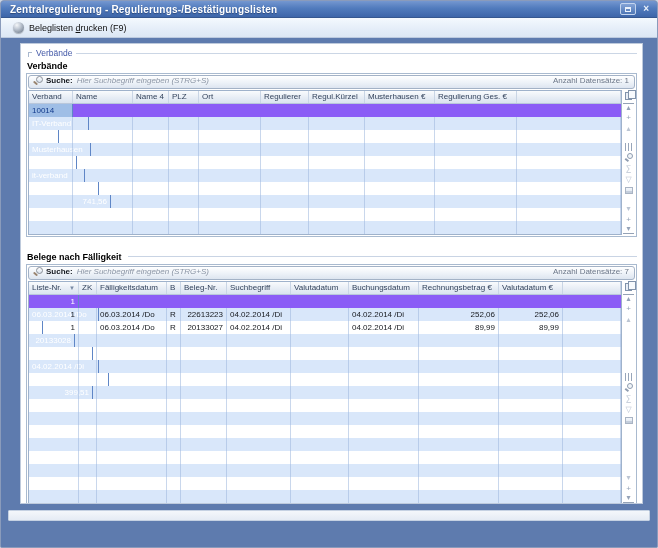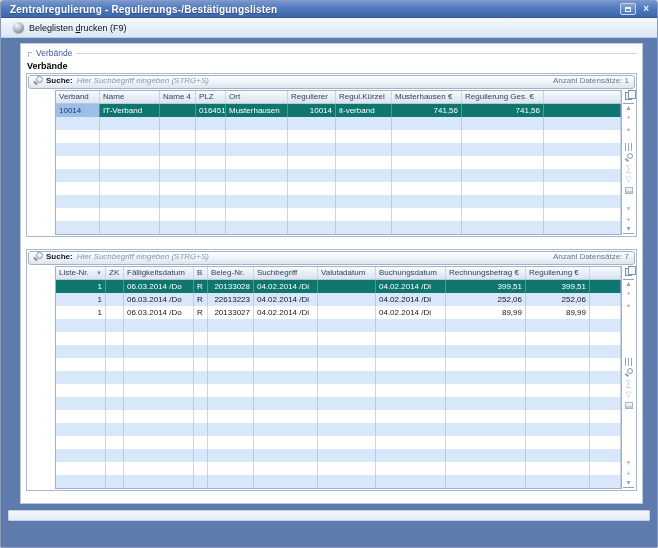--- a/index.html
+++ b/index.html
@@ -87,31 +87,31 @@
   .mag-icon::before{ content:""; position:absolute; left:3px; top:0; width:5px; height:5px;
     border:1px solid #8A8F98; border-radius:50%; background:linear-gradient(#fff,#D8E2EE); }
   .mag-icon::after{ content:""; position:absolute; left:0px; top:6px; width:5px; height:2px;
     background:#99846F; transform:rotate(38deg); border-radius:1px;}
   .search-label{ font-size:8px; font-weight:bold; color:#14181f; margin-right:4px; }
   .search-input{ flex:1; border:none; outline:none; background:transparent; font-size:8px;
     font-family:"Liberation Sans",sans-serif; color:#333; padding:0; min-width:0;}
   .search-input::placeholder{ color:#8C96A6; font-style:italic; }
   .search-count{ font-size:8px; color:#6B7688; margin-left:8px; white-space:nowrap; }
 
-  .grid-area{ display:flex;margin-left:27px; }
+  .grid-area{ display:flex; }
   .gtable{ border:1px solid #9FB2CB; border-right:1px solid #9FB2CB; background:#fff; overflow:hidden; flex:1;}
   .hrow{ display:flex; height:13px;
     background:linear-gradient(180deg,#F9FBFD 0%,#E7EDF5 55%,#DAE3F0 100%);
     border-bottom:1px solid #B9C7DB; font-size:8px; color:#33435C; }
   .hcell{ padding:0 3px; line-height:12px; border-right:1px solid #C9D5E5;
     white-space:nowrap; overflow:hidden; flex:none; display:flex; align-items:center; gap:2px;}
   .hcell .sort{ font-size:6px; color:#7A8BA5; margin-left:auto; }
   .drow{ display:flex; height:13px; font-size:8px; color:#15181d; }
   .drow.alt{ background:#D9E7FA; }
-  .drow.sel{ background:#0f766e; color:#FFFFFF; }
+  .drow.sel{ background:#8b5cf6; color:#FFFFFF;flex-direction:column; }
   .dcell{ padding:0 3px; line-height:13px; border-right:1px solid rgba(156,182,220,.55);
     white-space:nowrap; overflow:hidden; flex:none; }
   .drow.sel .dcell{ border-right-color:#5F86C6; }
   .dcell.focus{ background:#9FBEE6; color:#123A8C; }
   .al-r{ text-align:right; }
   .fill{ flex:1 !important; }
 
   
   .strip{ width:13px; flex:none; display:flex; flex-direction:column; align-items:center;
     background:#fff; padding:0 0 1px 0; }
@@ -358,20 +358,24 @@
                 <span class="sicon">+</span>
                 <span class="sicon edge-bottom">▾</span>
               </div>
             </div>
         </div>
       </div>
 
       <div style="height:12px"></div>
 
       <div class="section">
+        <div class="section-heading">
+          <span>Belege nach Fälligkeit</span>
+          <span class="rule"></span>
+        </div>
         <div class="widget">
           <div class="searchbar">
             <span class="mag-icon"></span>
             <span class="search-label">Suche:</span>
             <input class="search-input" placeholder="Hier Suchbegriff eingeben (STRG+S)" style="">
             <span class="search-count">Anzahl Datensätze: 7</span>
           </div>
           <div class="grid-area" id="grid-1">
               <div class="gtable">
                 <div class="hrow">
@@ -397,21 +401,21 @@
                   <div class="hcell" style="width: 58px;">
                     <span>Valutadatum</span>
                   </div>
                   <div class="hcell" style="width: 70px;">
                     <span>Buchungsdatum</span>
                   </div>
                   <div class="hcell" style="width: 80px;">
                     <span>Rechnungsbetrag €</span>
                   </div>
                   <div class="hcell" style="width: 64px;">
-                    <span>Regulierung €</span>
+                    <span>Valutadatum €</span>
                   </div>
                   <div class="hcell fill"></div>
                 </div>
                 <div class="drow sel">
                   <div class="dcell al-r" style="width: 50px;">1</div>
                   <div class="dcell" style="width: 18px;"></div>
                   <div class="dcell" style="width: 70px;">06.03.2014 /Do</div>
                   <div class="dcell" style="width: 14px;">R</div>
                   <div class="dcell al-r" style="width: 46px;">20133028</div>
                   <div class="dcell" style="width: 64px;">04.02.2014 /Di</div>

